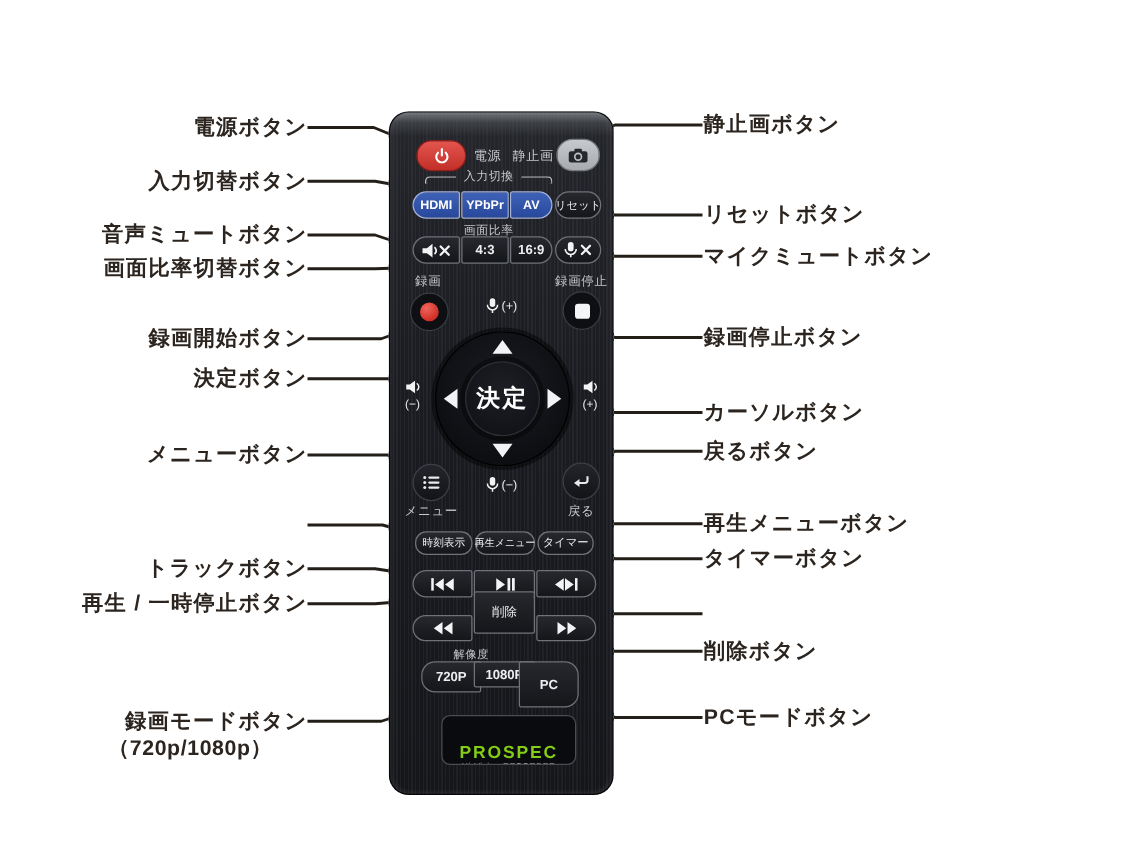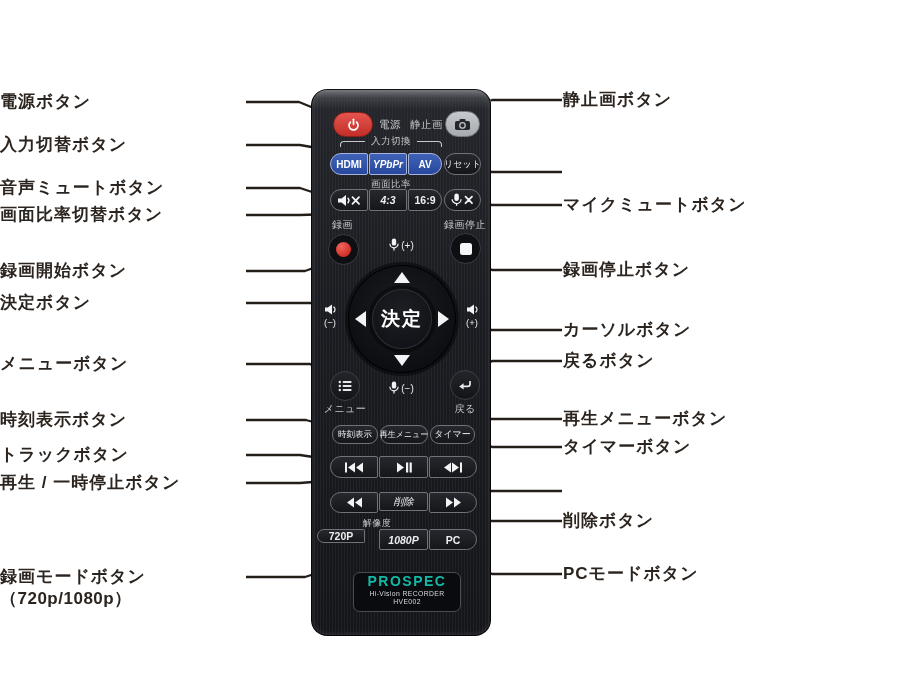--- a/index.html
+++ b/index.html
@@ -3,21 +3,21 @@
 <meta charset="utf-8">
 <style>
   html,body{margin:0;padding:0;background:#fff;}
   .canvas{position:relative;width:900px;height:692px;background:#fff;overflow:hidden;
           font-family:"Liberation Sans","DejaVu Sans",sans-serif;}
   .title{position:absolute;left:30px;top:6px;margin:0;font-size:27px;font-weight:900;
          color:#161616;letter-spacing:1.5px;}
   
   .callout{position:absolute;font-size:17px;font-weight:700;color:#2b241f;
            letter-spacing:1px;line-height:22px;white-space:nowrap;}
-  .callout.left{left:0;width:246px;}
+  .callout.left{left:0;width:246px;text-align:right;}
   .callout.right{left:563px;}
   .callout .sub{display:block;font-weight:700;padding-right:28px;letter-spacing:0.5px;}
   
   .lines{position:absolute;left:0;top:0;pointer-events:none;}
   
   .remote{position:absolute;left:311px;top:89px;width:180px;height:547px;border-radius:16px;
     background:
       linear-gradient(180deg, rgba(125,128,133,.95) 0px, rgba(82,85,90,.55) 9px, rgba(40,42,47,.25) 20px, rgba(0,0,0,0) 42px),
       repeating-linear-gradient(90deg, rgba(255,255,255,.045) 0 1px, rgba(0,0,0,0) 1px 3px),
       linear-gradient(180deg,#24262b 0%,#1a1c21 40%,#14161a 100%);
@@ -27,21 +27,21 @@
                 inset 0 -3px 5px rgba(255,255,255,.05);}
   .remote *{box-sizing:border-box;}
   .rlabel{position:absolute;color:#c6c8cb;font-size:10px;letter-spacing:.5px;white-space:nowrap;}
   .btn{position:absolute;display:flex;align-items:center;justify-content:center;
        white-space:nowrap;}
   .btn-dark{background:linear-gradient(180deg,#26282d,#15161a);border:1.2px solid #6f7278;color:#eceef0;}
   .btn-blue{background:linear-gradient(180deg,#3f62b8,#27489c);border:1px solid #a6b4db;color:#fff;font-weight:700;}
   .pill-l{border-radius:11px 2px 2px 11px;}
   .pill-r{border-radius:2px 11px 11px 2px;}
   .pill{border-radius:11px;}
-  .sq{border-radius:2px;font-style:italic;}
+  .sq{border-radius:2px;}
   .round{border-radius:50%;}
   .bracket{position:absolute;height:6px;border-top:1.8px solid #c6c8cb;}
   .br-l{border-left:1.8px solid #c6c8cb;border-top-left-radius:4px;}
   .br-r{border-right:1.8px solid #c6c8cb;border-top-right-radius:4px;}
   .dot-red{width:15px;height:15px;border-radius:50%;
            background:radial-gradient(circle at 35% 30%,#f0655c,#d12f28 70%);}
   .sq-white{width:12px;height:12px;border-radius:2.5px;background:#f4f5f6;}
   .dpad{position:absolute;left:37px;top:176px;width:108px;height:108px;border-radius:50%;
         background:radial-gradient(circle at 50% 42%,#1b1d22 0%,#0d0e12 72%);
         box-shadow:0 0 0 3px rgba(0,0,0,.45), inset 0 0 0 1px #000;}
@@ -53,21 +53,21 @@
   .arr{position:absolute;width:0;height:0;}
   .arr-up{left:46px;top:7px;border-left:8px solid transparent;border-right:8px solid transparent;border-bottom:11px solid #f2f3f4;}
   .arr-down{left:46px;bottom:7px;border-left:8px solid transparent;border-right:8px solid transparent;border-top:11px solid #f2f3f4;}
   .arr-left{left:7px;top:46px;border-top:8px solid transparent;border-bottom:8px solid transparent;border-right:11px solid #f2f3f4;}
   .arr-right{right:7px;top:46px;border-top:8px solid transparent;border-bottom:8px solid transparent;border-left:11px solid #f2f3f4;}
   .sidevol{position:absolute;width:26px;text-align:center;color:#e9eaec;font-size:9.5px;line-height:11px;}
   .microw{position:absolute;width:41px;display:flex;align-items:center;justify-content:center;
           gap:2px;color:#e9eaec;font-size:10px;}
   .logo{position:absolute;left:42px;top:483px;width:108px;height:40px;border-radius:7px;
         background:#0a0b0e;border:1px solid #4a4c51;text-align:center;overflow:hidden;}
-  .brand{font-size:14px;font-weight:900;color:#14b8a6;letter-spacing:1.5px;margin-top:0;}
+  .brand{font-size:14px;font-weight:900;color:#84cc16;letter-spacing:1.5px;margin-top:20px;}
   .lline{font-size:6.8px;color:#d8dadc;letter-spacing:.4px;margin-top:1px;}
 </style>
 </head>
 <body>
 
 <div class="canvas">
 
   <svg class="lines" width="900" height="692" viewBox="0 0 900 692">
     <defs>
       <clipPath id="rclip">
@@ -153,29 +153,29 @@
     </g>
   </svg>
 
   <div class="callout left" style="top:91px">電源ボタン</div>
   <div class="callout left" style="top:134px">入力切替ボタン</div>
   <div class="callout left" style="top:177px">音声ミュートボタン</div>
   <div class="callout left" style="top:204px">画面比率切替ボタン</div>
   <div class="callout left" style="top:260px">録画開始ボタン</div>
   <div class="callout left" style="top:292px">決定ボタン</div>
   <div class="callout left" style="top:353px">メニューボタン</div>
-  <div class="callout left" style="top:409px">時刻表示ボタン</div>
   <div class="callout left" style="top:444px">トラックボタン</div>
   <div class="callout left" style="top:472px">再生 / 一時停止ボタン</div>
   <div class="callout left" style="top:566px">
     <span>録画モードボタン</span>
     <span class="sub">（720p/1080p）</span>
   </div>
 
   <div class="callout right" style="top:89px">静止画ボタン</div>
+  <div class="callout right" style="top:161px">リセットボタン</div>
   <div class="callout right" style="top:194px">マイクミュートボタン</div>
   <div class="callout right" style="top:259px">録画停止ボタン</div>
   <div class="callout right" style="top:319px">カーソルボタン</div>
   <div class="callout right" style="top:350px">戻るボタン</div>
   <div class="callout right" style="top:408px">再生メニューボタン</div>
   <div class="callout right" style="top:436px">タイマーボタン</div>
   <div class="callout right" style="top:510px">削除ボタン</div>
   <div class="callout right" style="top:563px">PCモードボタン</div>
 
   <div class="remote">
@@ -318,32 +318,32 @@
         <rect x="17" y="0.5" width="2" height="10" fill="#f2f3f4"></rect>
       </svg>
     </div>
 
     <div class="btn btn-dark pill-l" style="left:19px;top:403px;width:48px;height:21px">
       <svg width="17" height="11" viewBox="0 0 17 11">
         <polygon points="8,0.5 8,10.5 1,5.5" fill="#f2f3f4"></polygon>
         <polygon points="16,0.5 16,10.5 9,5.5" fill="#f2f3f4"></polygon>
       </svg>
     </div>
-    <div class="btn btn-dark sq" style="left:68px;top:403px;width:49px;height:19px;font-size:10px">削除</div>
+    <div class="btn btn-dark sq" style="left:68px;top:384px;width:49px;height:34px;font-size:10px">削除</div>
     <div class="btn btn-dark pill-r" style="left:118px;top:403px;width:48px;height:21px">
       <svg width="17" height="11" viewBox="0 0 17 11">
         <polygon points="1,0.5 8,5.5 1,10.5" fill="#f2f3f4"></polygon>
         <polygon points="9,0.5 16,5.5 9,10.5" fill="#f2f3f4"></polygon>
       </svg>
     </div>
 
     <div class="rlabel" style="left:46px;top:428px;width:40px;text-align:center;font-size:9px">解像度</div>
-    <div class="btn btn-dark pill-l" style="left:6px;top:440px;width:48px;height:14px;font-size:10.5px;font-weight:700">720P</div>
+    <div class="btn btn-dark pill-l" style="left:26px;top:440px;width:48px;height:25px;font-size:10.5px;font-weight:700">720P</div>
     <div class="btn btn-dark sq" style="left:68px;top:440px;width:49px;height:21px;font-size:10.5px;font-weight:700">1080P</div>
-    <div class="btn btn-dark pill-r" style="left:118px;top:440px;width:48px;height:21px;font-size:10.5px;font-weight:700">PC</div>
+    <div class="btn btn-dark pill-r" style="left:104px;top:440px;width:48px;height:37px;font-size:10.5px;font-weight:700">PC</div>
 
     <div class="logo">
       <div class="brand">PROSPEC</div>
       <div class="lline">Hi-Vision RECORDER</div>
       <div class="lline">HVE002</div>
     </div>
   </div>
 </div>
 
 </body></html>

